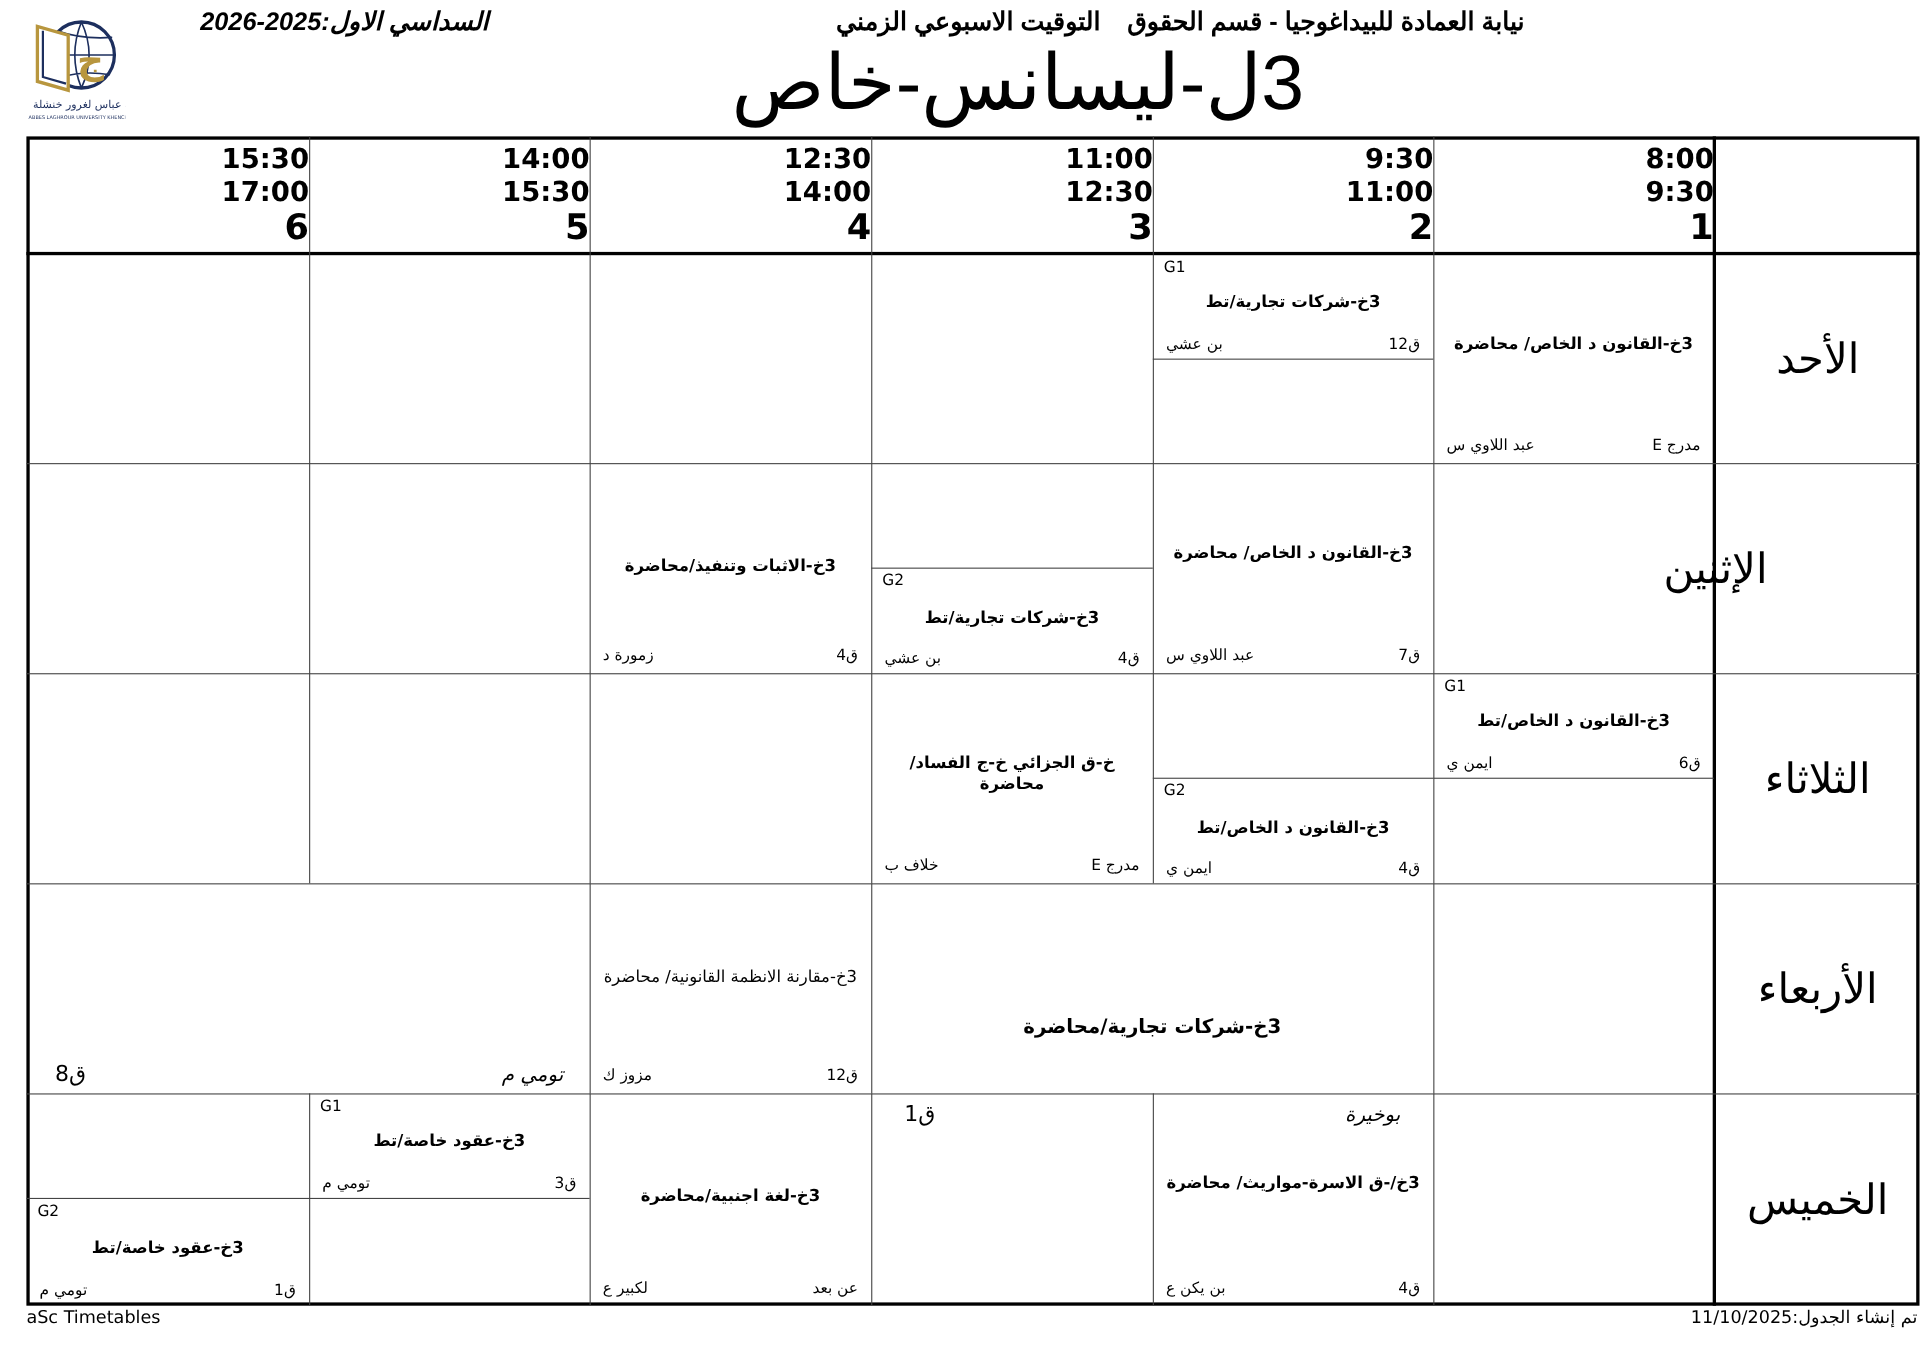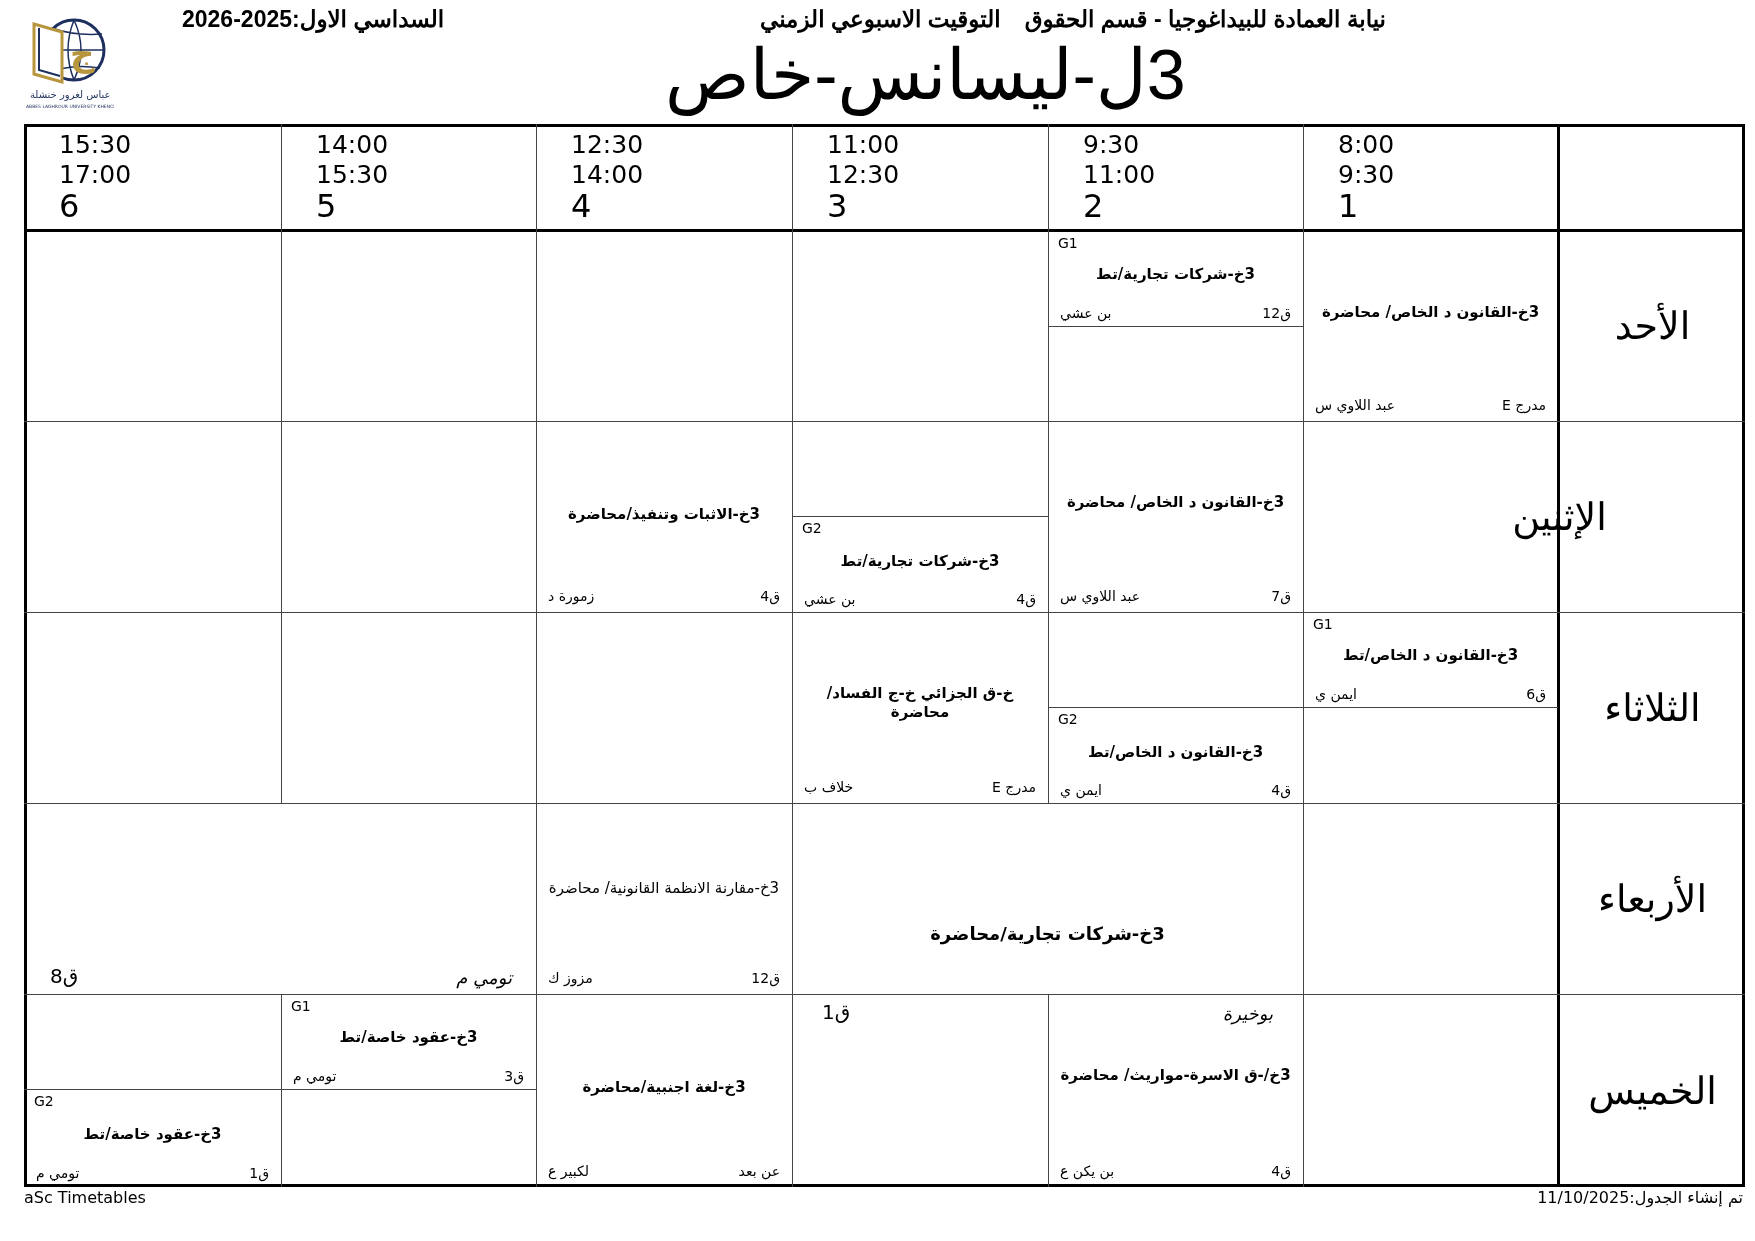--- a/index.html
+++ b/index.html
@@ -6,21 +6,21 @@
   body{width:1755px;height:1241px;position:relative;overflow:hidden;font-family:"DejaVu Sans",sans-serif;color:#000;}
   .abs{position:absolute;}
   .hdr{font-family:"Liberation Sans",sans-serif;font-weight:bold;font-size:23px;direction:rtl;white-space:nowrap;}
   .big-title{font-family:"Liberation Sans",sans-serif;font-size:70px;direction:rtl;white-space:nowrap;line-height:1;}
   .logo{left:22px;top:14px;width:92px;height:98px;}
   .table{left:24px;top:124px;width:1721px;height:1063px;border:3px solid #000;box-sizing:border-box;}
   .vline{position:absolute;width:1px;background:#444;}
   .hline{position:absolute;height:1px;background:#444;}
   .thick-v{position:absolute;width:3px;background:#000;}
   .thick-h{position:absolute;height:3px;background:#000;}
-  .period{position:absolute;text-align:left;font-weight:normal;font-family:"DejaVu Sans",sans-serif;margin-left:35px;}
+  .period{position:absolute;text-align:right;font-weight:bold;font-family:"DejaVu Sans",sans-serif;}
   .period .t{font-size:25px;line-height:30px;}
   .period .n{font-size:32px;line-height:32px;}
   .day{position:absolute;display:flex;align-items:center;justify-content:center;font-family:"DejaVu Serif",serif;font-size:38px;direction:rtl;}
   .card{position:absolute;box-sizing:border-box;direction:rtl;}
   .card .grp{position:absolute;left:10px;top:4px;font-size:14px;direction:ltr;}
   .card .subj{position:absolute;left:0;right:0;text-align:center;font-weight:bold;font-size:15px;line-height:19px;padding:0 12px;}
   .card .room{position:absolute;right:12px;font-size:14px;}
   .card .teacher{position:absolute;left:12px;font-size:14px;}
   .card.lg .subj{font-size:18px;line-height:22px;}
   .card.lg .room{font-size:16px;}
@@ -37,21 +37,21 @@
     <path d="M12 10 L12 60 L40 68 L40 18 Z" fill="#fff" stroke="#b8963e" stroke-width="3"></path>
     <path d="M17 14 L17 56 L38 62" fill="none" stroke="#1d2f5e" stroke-width="2"></path>
     <text x="48" y="52" font-size="34" fill="#b8963e" font-family="DejaVu Sans, sans-serif" font-weight="bold">ج</text>
     <text x="8" y="84" font-size="10" fill="#1d2f5e" font-family="DejaVu Sans, sans-serif">جامعة عباس لغرور خنشلة</text>
     <text x="4" y="94" font-size="4.5" fill="#1d2f5e" font-family="DejaVu Sans, sans-serif">ABBES LAGHROUR UNIVERSITY KHENCHELA</text>
   </svg>
 </div>
 
 <div class="abs hdr" style="right:369px;top:6px;">نيابة العمادة للبيداغوجيا - قسم الحقوق</div>
 <div class="abs hdr" style="left:760px;top:6px;">التوقيت الاسبوعي الزمني</div>
-<div class="abs hdr" style="left:182px;top:6px;">السداسي الاول:2025-2026</div>
+<div class="abs hdr" style="left:182px;top:6px;font-style:italic;">السداسي الاول:2025-2026</div>
 <div class="abs big-title" style="left:665px;top:40px;">3ل-ليسانس-خاص</div>
 
 <div class="abs table"></div>
 
 <div class="thick-h" style="left:24px;top:229px;width:1721px;"></div>
 <div class="thick-v" style="left:1557px;top:124px;height:1063px;"></div>
 
 <div class="vline" style="left:281px;top:124px;height:107px;"></div>
 <div class="vline" style="left:536px;top:124px;height:107px;"></div>
 <div class="vline" style="left:792px;top:124px;height:107px;"></div>

